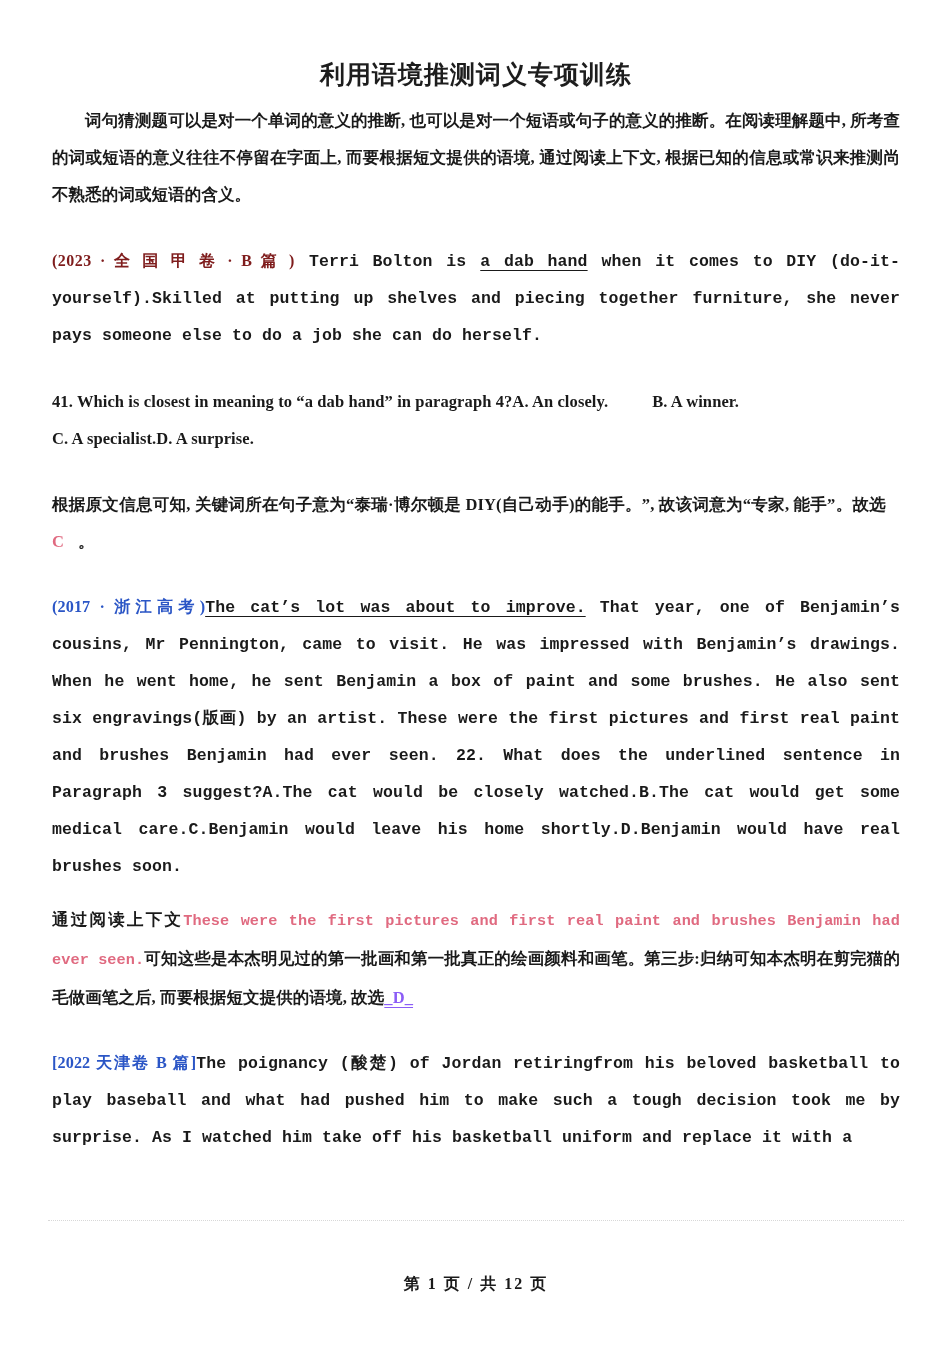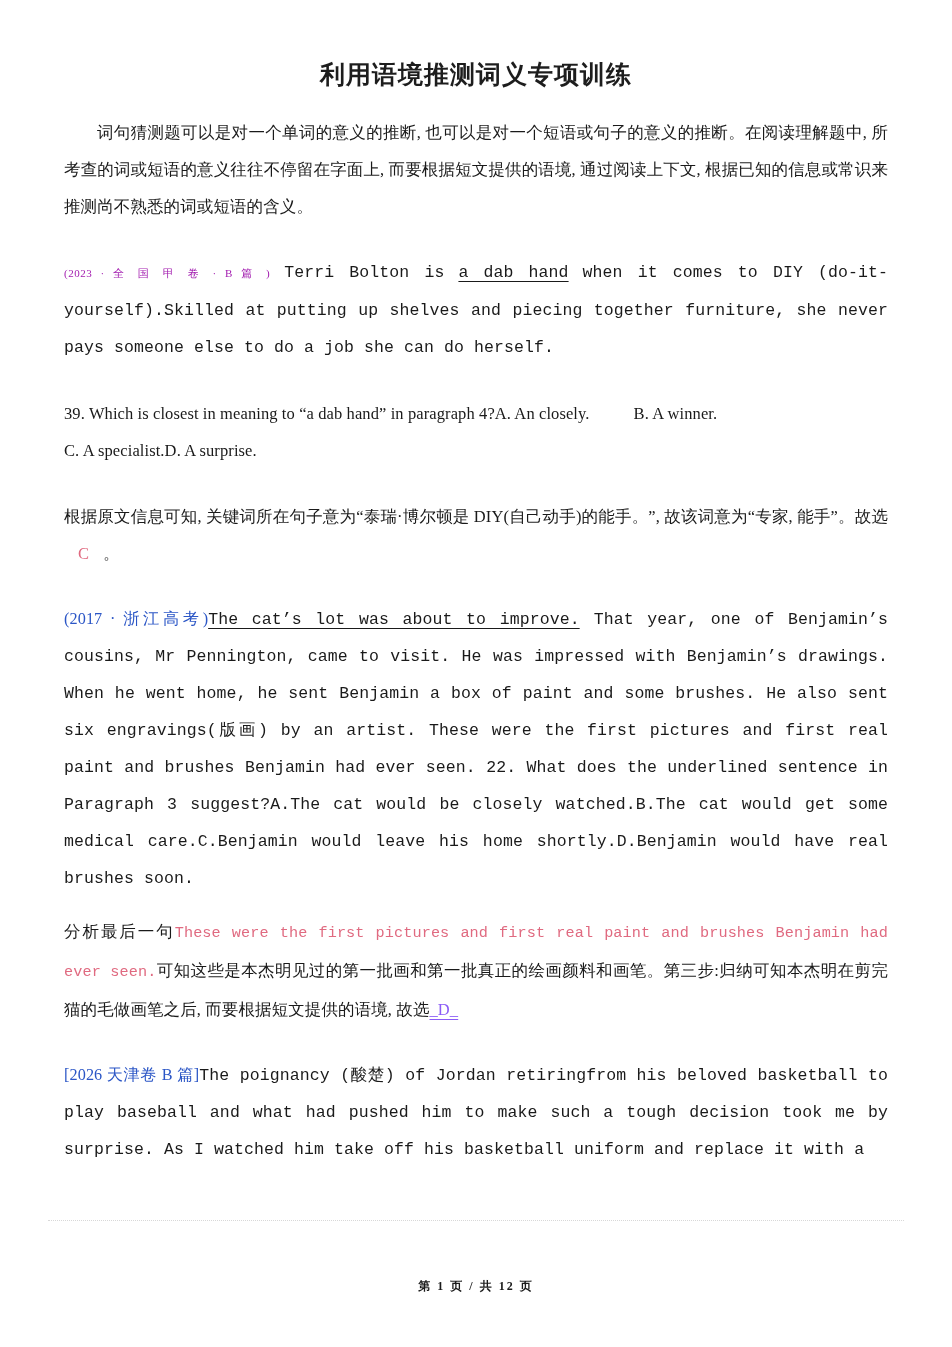--- a/index.html
+++ b/index.html
@@ -38,28 +38,29 @@
     letter-spacing: 1px;
     color: #1d1d1d;
     margin: 0;
     padding-top: 58px;
     padding-bottom: 6px;
     line-height: 1.35;
   }
 
   
   p.para {
-    margin: 16px;
+    margin: 4px;
     padding: 0;
     font-size: 16.5px;
     line-height: 37px;
     text-align: justify;
     text-justify: inter-ideograph;
     color: #1a1a1a;
     letter-spacing: 0.1px;
+    font-weight: bold;
   }
   .intro {
     margin-top: 22px;
     text-indent: 2em;
     font-size: 16.5px;
     line-height: 37px;
   }
 
   
   .block { margin-top: 29px; }
@@ -70,23 +71,23 @@
     font-family: "Liberation Mono", "DejaVu Sans Mono", monospace;
     font-size: 15.2px;
     letter-spacing: 0.2px;
   }
   .en-justify {
     text-align: justify;
   }
 
   
   .src-blue {
-    color: #a21caf;
+    color: #7f1d1d;
     font-family: "Liberation Serif", "DejaVu Serif", serif;
-    font-size: 11px;
+    font-size: 16px;
     letter-spacing: 0.5px;
   }
   .src-blue-mono {
     color: #2b56c6;
     font-family: "Liberation Serif", "DejaVu Serif", serif;
     font-size: 16.2px;
   }
   .expl-red {
     color: #e06a80;
   }
@@ -120,21 +121,21 @@
   .gap-sm { display: inline-block; width: 14px; }
 
   
   .footer {
     position: absolute;
     left: 0;
     right: 0;
     bottom: 52px;
     text-align: center;
     font-family: "Liberation Serif", "DejaVu Serif", serif;
-    font-size: 12px;
+    font-size: 16px;
     font-weight: bold;
     color: #1a1a1a;
     letter-spacing: 2px;
   }
   .footer-rule {
     position: absolute;
     left: 48px;
     right: 48px;
     bottom: 126px;
     height: 0;
@@ -149,37 +150,37 @@
 
     <h1 class="doc-title">利用语境推测词义专项训练</h1>
 
     <p class="para intro">词句猜测题可以是对一个单词的意义的推断, 也可以是对一个短语或句子的意义的推断。在阅读理解题中, 所考查的词或短语的意义往往不停留在字面上, 而要根据短文提供的语境, 通过阅读上下文, 根据已知的信息或常识来推测尚不熟悉的词或短语的含义。</p>
 
     <div class="block">
       <p class="para en en-justify"><span class="src-blue">(2023 · 全 国 甲 卷 · B 篇 )</span><span class="gap-sm"></span><span>Terri  Bolton  is</span><span class="gap-sm"></span><span class="u">a   dab  hand</span><span class="gap-sm"></span><span>when  it  comes  to  DIY (do-it-yourself).Skilled at putting up shelves and piecing together furniture,  she never pays someone else to do a job she can do herself.</span></p>
     </div>
 
     <div class="block">
-      <p class="para qline"><span>39.</span> <span>Which is closest in meaning to</span> <span>“a dab hand”</span> <span>in paragraph 4?</span><span>A. An closely.</span><span class="gap-lg"></span><span>B. A winner.</span><br><span>C.  A specialist.</span><span>D. A surprise.</span></p>
+      <p class="para qline"><span>41.</span> <span>Which is closest in meaning to</span> <span>“a dab hand”</span> <span>in paragraph 4?</span><span>A. An closely.</span><span class="gap-lg"></span><span>B. A winner.</span><br><span>C.  A specialist.</span><span>D. A surprise.</span></p>
     </div>
 
     <div class="block">
       <p class="para expl-red"><span>根据原文信息可知, 关键词所在句子意为“泰瑞·博尔顿是 DIY(自己动手)的能手。”, 故该词意为“专家, 能手”。故选</span><span class="gap-sm"></span><span class="expl-red">C</span><span class="gap-sm"></span><span>。</span></p>
     </div>
 
     <div class="block">
       <p class="para en en-justify"><span class="src-blue-mono">(2017 · 浙江高考)</span><span class="u">The cat’s lot was about to improve.</span><span class="gap-sm"></span><span>That year,  one of Benjamin’s cousins, Mr Pennington, came to visit. He was impressed with Benjamin’s drawings. When he went home,  he sent Benjamin a box of paint and some brushes.  He also sent six engravings(版画) by an artist. These were the first pictures and first real paint and brushes Benjamin had ever seen. 22. What does the underlined sentence in Paragraph 3 suggest?A.The  cat  would  be  closely  watched.B.The  cat  would  get  some  medical care.C.Benjamin  would  leave  his  home  shortly.D.Benjamin  would  have  real  brushes soon.</span></p>
     </div>
 
     <div class="block-tight">
-      <p class="para expl-red en-justify"><span>分析最后一句</span><span class="expl-red-en">These were the first pictures and first real paint and brushes Benjamin had ever seen.</span><span>可知这些是本杰明见过的第一批画和第一批真正的绘画颜料和画笔。第三步:归纳可知本杰明在剪完猫的毛做画笔之后,  而要根据短文提供的语境,  故选</span><span class="u-red">_D_</span></p>
+      <p class="para expl-red en-justify"><span>通过阅读上下文</span><span class="expl-red-en">These were the first pictures and first real paint and brushes Benjamin had ever seen.</span><span>可知这些是本杰明见过的第一批画和第一批真正的绘画颜料和画笔。第三步:归纳可知本杰明在剪完猫的毛做画笔之后,  而要根据短文提供的语境,  故选</span><span class="u-red">_D_</span></p>
     </div>
 
     <div class="block">
-      <p class="para en en-justify"><span class="src-blue-mono">[2026 天津卷 B 篇]</span><span>The poignancy (酸楚) of Jordan retiringfrom his beloved basketball to play baseball and what had pushed him to make  such a tough decision took me by surprise.  As I watched him take off his  basketball uniform and replace it with a</span></p>
+      <p class="para en en-justify"><span class="src-blue-mono">[2022 天津卷 B 篇]</span><span>The poignancy (酸楚) of Jordan retiringfrom his beloved basketball to play baseball and what had pushed him to make  such a tough decision took me by surprise.  As I watched him take off his  basketball uniform and replace it with a</span></p>
     </div>
 
   </div>
 
   <div class="footer-rule"></div>
 
   <div class="footer">第 1 页 / 共 12 页</div>
 </div>
 
 </body></html>

